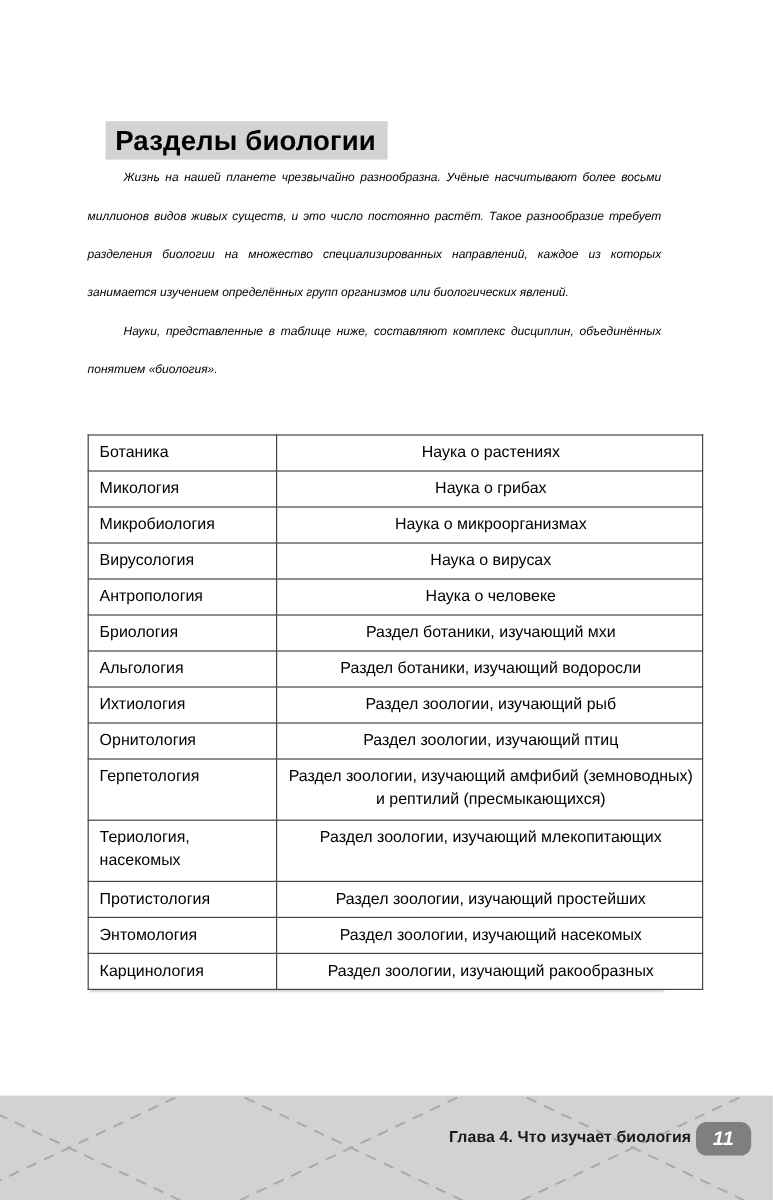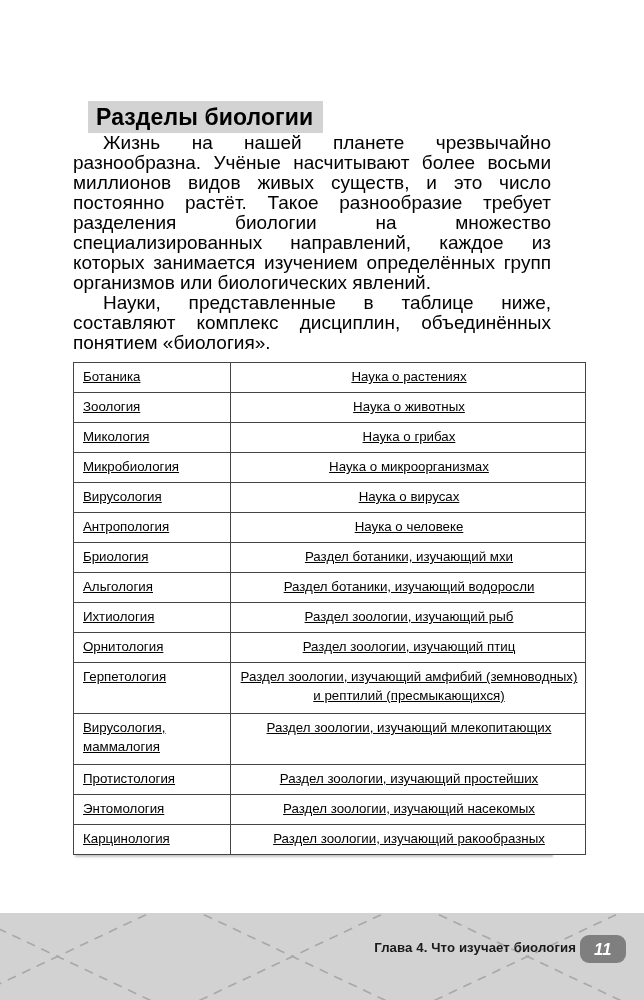--- a/index.html
+++ b/index.html
@@ -41,27 +41,28 @@
   }
 
   
   .body-copy {
     position: absolute;
     left: 73px;
     top: 133px;
     width: 478px;
   }
   .para {
-    font-size: 19px;
-    line-height: 20px;
+    font-size: 10px;
+    line-height: 32px;
     text-align: justify;
     text-align-last: left;
     margin: 0;
     text-indent: 30px;
     hyphens: manual;
+    font-style: italic;
   }
   .para + .para {
     margin-top: 0px;
   }
 
   
   .table-wrap {
     position: absolute;
     left: 73px;
     top: 362px;
@@ -73,21 +74,20 @@
     width: 478px;
     table-layout: fixed;
     background: #ffffff;
   }
   table.sci td {
     border: 1px solid #454545;
     font-size: 13.3px;
     line-height: 19px;
     padding: 4px 7px 5px 9px;
     vertical-align: top;
-    text-decoration: underline;
   }
   table.sci td.c1 { width: 140px; }
   table.sci td.c2 { width: 338px; text-align: center; }
   table.sci tr.tall td { height: 41px; }
   table.sci tr.short td { height: 20px; }
 
   
   .footer {
     position: absolute;
     left: 0;
@@ -146,24 +146,20 @@
   </div>
 
   <div class="table-wrap">
     <table class="sci">
       <tbody>
         <tr class="short">
           <td class="c1">Ботаника</td>
           <td class="c2">Наука о растениях</td>
         </tr>
         <tr class="short">
-          <td class="c1">Зоология</td>
-          <td class="c2">Наука о животных</td>
-        </tr>
-        <tr class="short">
           <td class="c1">Микология</td>
           <td class="c2">Наука о грибах</td>
         </tr>
         <tr class="short">
           <td class="c1">Микробиология</td>
           <td class="c2">Наука о микроорганизмах</td>
         </tr>
         <tr class="short">
           <td class="c1">Вирусология</td>
           <td class="c2">Наука о вирусах</td>
@@ -186,21 +182,21 @@
         </tr>
         <tr class="short">
           <td class="c1">Орнитология</td>
           <td class="c2">Раздел зоологии, изучающий птиц</td>
         </tr>
         <tr class="tall">
           <td class="c1">Герпетология</td>
           <td class="c2">Раздел зоологии, изучающий амфибий (земноводных) и рептилий (пресмыкающихся)</td>
         </tr>
         <tr class="tall">
-          <td class="c1">Вирусология, маммалогия</td>
+          <td class="c1">Териология, насекомых</td>
           <td class="c2">Раздел зоологии, изучающий млекопитающих</td>
         </tr>
         <tr class="short">
           <td class="c1">Протистология</td>
           <td class="c2">Раздел зоологии, изучающий простейших</td>
         </tr>
         <tr class="short">
           <td class="c1">Энтомология</td>
           <td class="c2">Раздел зоологии, изучающий насекомых</td>
         </tr>

